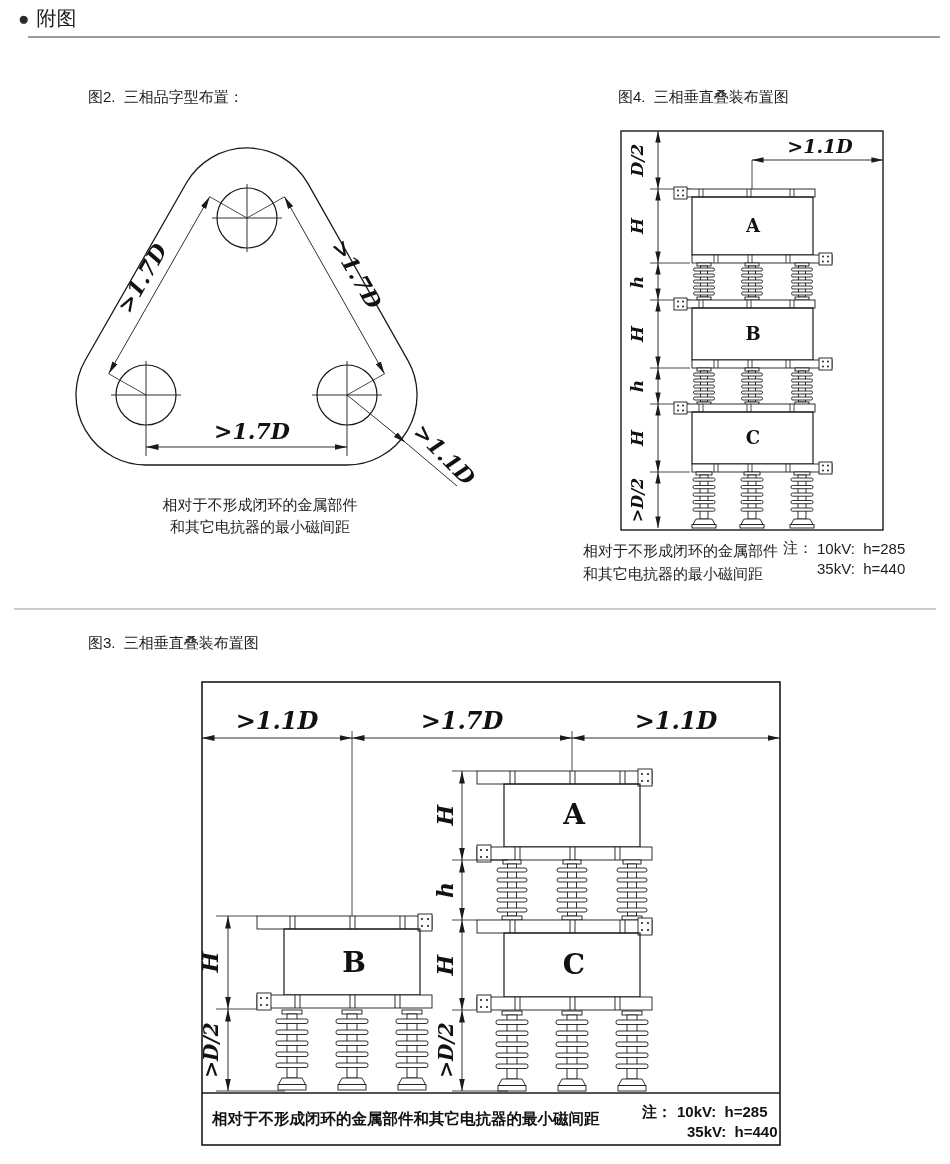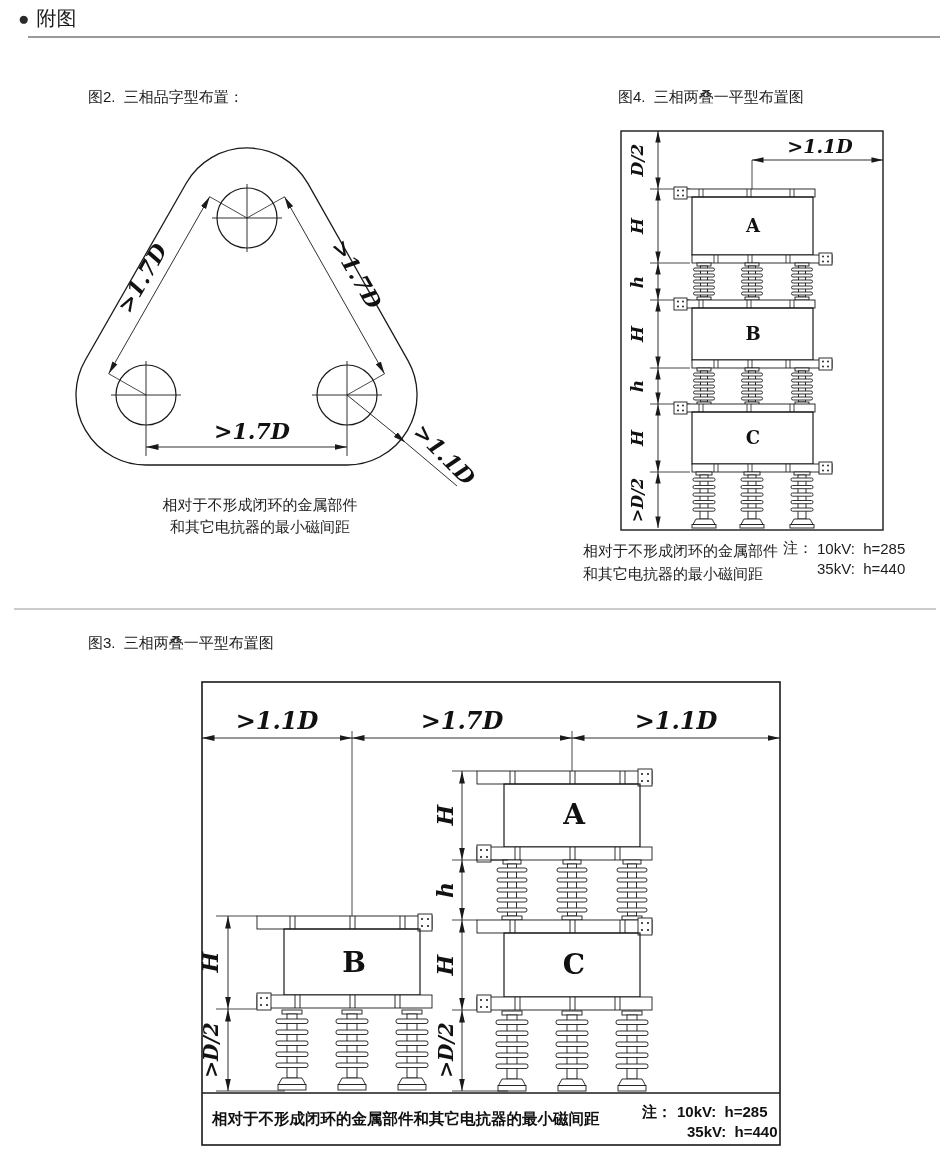--- a/index.html
+++ b/index.html
@@ -65,21 +65,21 @@
     <text class="cad" font-size="22" transform="translate(290,158) rotate(60)">&gt;1.7D</text>
     <text class="cad" font-size="22" x="192" y="319">&gt;1.7D</text>
     <text class="cad" font-size="22" transform="translate(379,340) rotate(45)">&gt;1.1D</text>
   </svg>
 
   <div id="fig2-cap" class="abs zh">
     <div>相对于不形成闭环的金属部件</div>
     <div>和其它电抗器的最小磁间距</div>
   </div>
 
-  <div id="fig4-title" class="abs zh figtitle pre">图4.  三相两叠一平型布置图</div>
+  <div id="fig4-title" class="abs zh figtitle pre">图4.  三相垂直叠装布置图</div>
 
   <svg class="abs" style="left:590px;top:125px" width="310" height="412" viewBox="0 0 310 412">
     <defs>
       <marker id="m4" viewBox="0 0 13 7" markerWidth="12" markerHeight="6.5" refX="12.5" refY="3.5" orient="auto-start-reverse" markerUnits="userSpaceOnUse">
         <path d="M12.5,3.5 L0,.6 L0,6.4 Z" fill="#1a1a1a"></path>
       </marker>
       <g id="t4">
         <rect class="wh" x="85" y="0" width="140" height="8"></rect>
         <rect class="wh" x="84" y="-2" width="13" height="12"></rect>
         <g fill="#111">
@@ -184,21 +184,21 @@
   <div id="fig4-note" class="abs zh pre">
     <span>注：</span>
     <span class="ncol">
       <span>10kV:  h=285</span>
       <span>35kV:  h=440</span>
     </span>
   </div>
 
   <div id="divider2" class="abs"></div>
 
-  <div id="fig3-title" class="abs zh figtitle pre">图3.  三相两叠一平型布置图</div>
+  <div id="fig3-title" class="abs zh figtitle pre">图3.  三相垂直叠装布置图</div>
 
   <svg class="abs" style="left:190px;top:676px" width="600" height="480" viewBox="0 0 600 480">
     <defs>
       <marker id="m3" viewBox="0 0 13 7" markerWidth="13" markerHeight="7" refX="12.5" refY="3.5" orient="auto-start-reverse" markerUnits="userSpaceOnUse">
         <path d="M12.5,3.5 L0,.6 L0,6.4 Z" fill="#1a1a1a"></path>
       </marker>
       <g id="t3">
         <rect class="wh" x="-95" y="0" width="175" height="13"></rect>
         <rect class="wh" x="66" y="-2" width="14" height="17"></rect>
         <g fill="#111">

